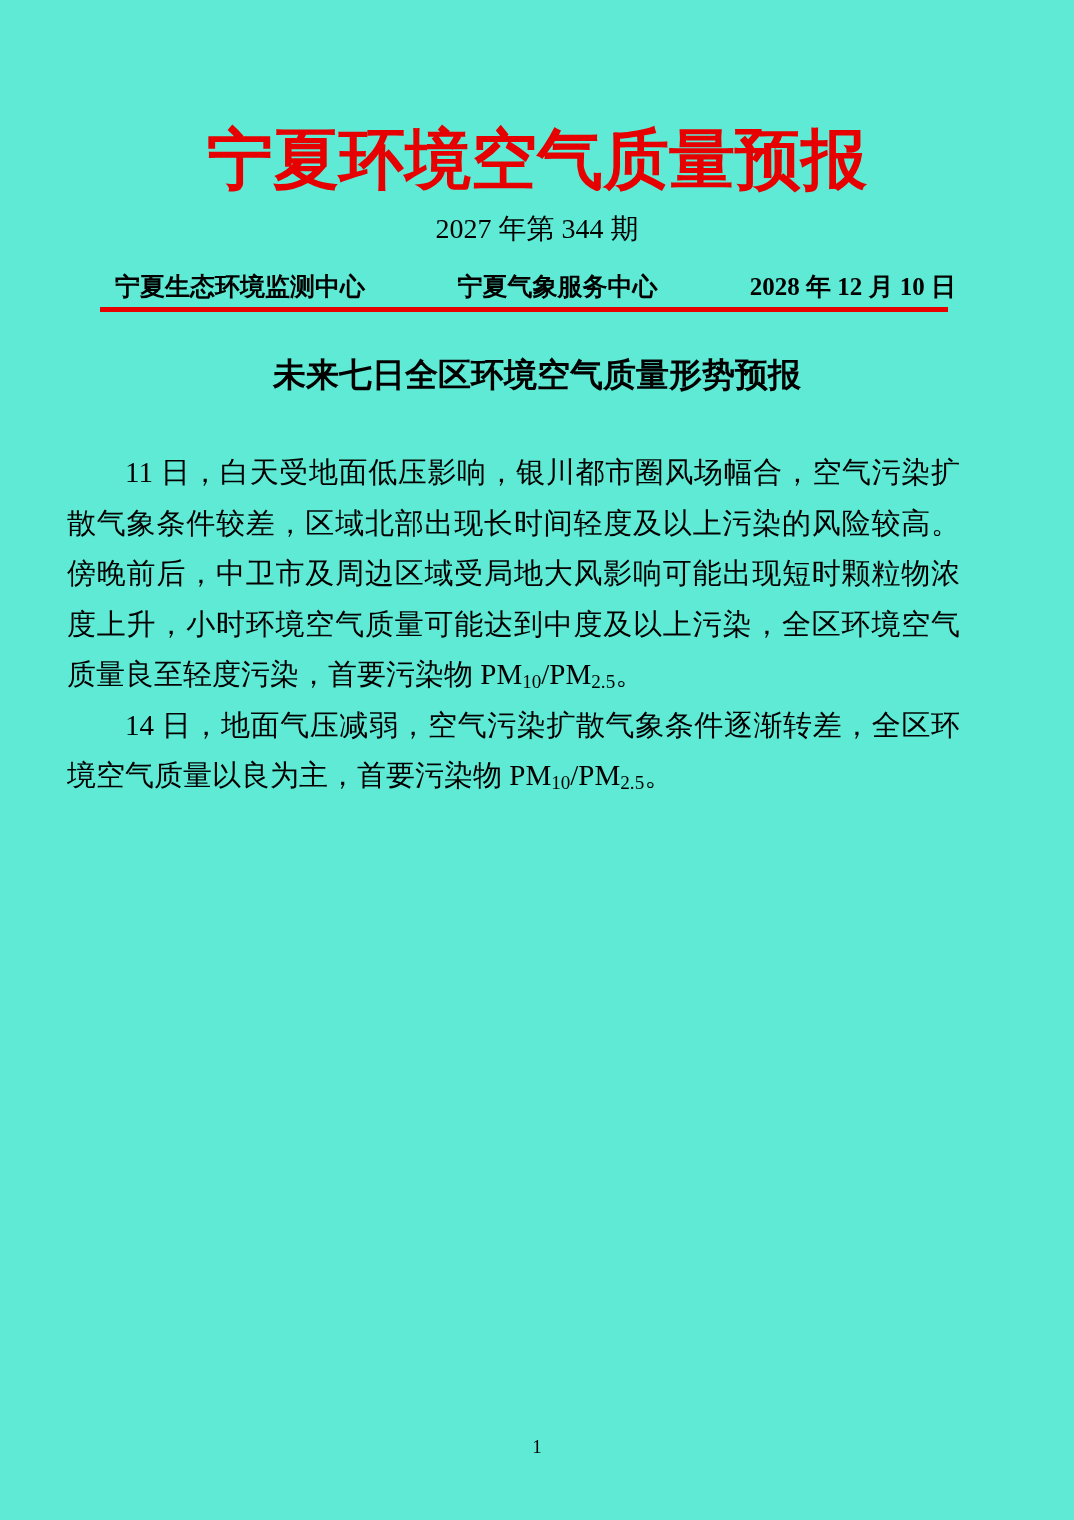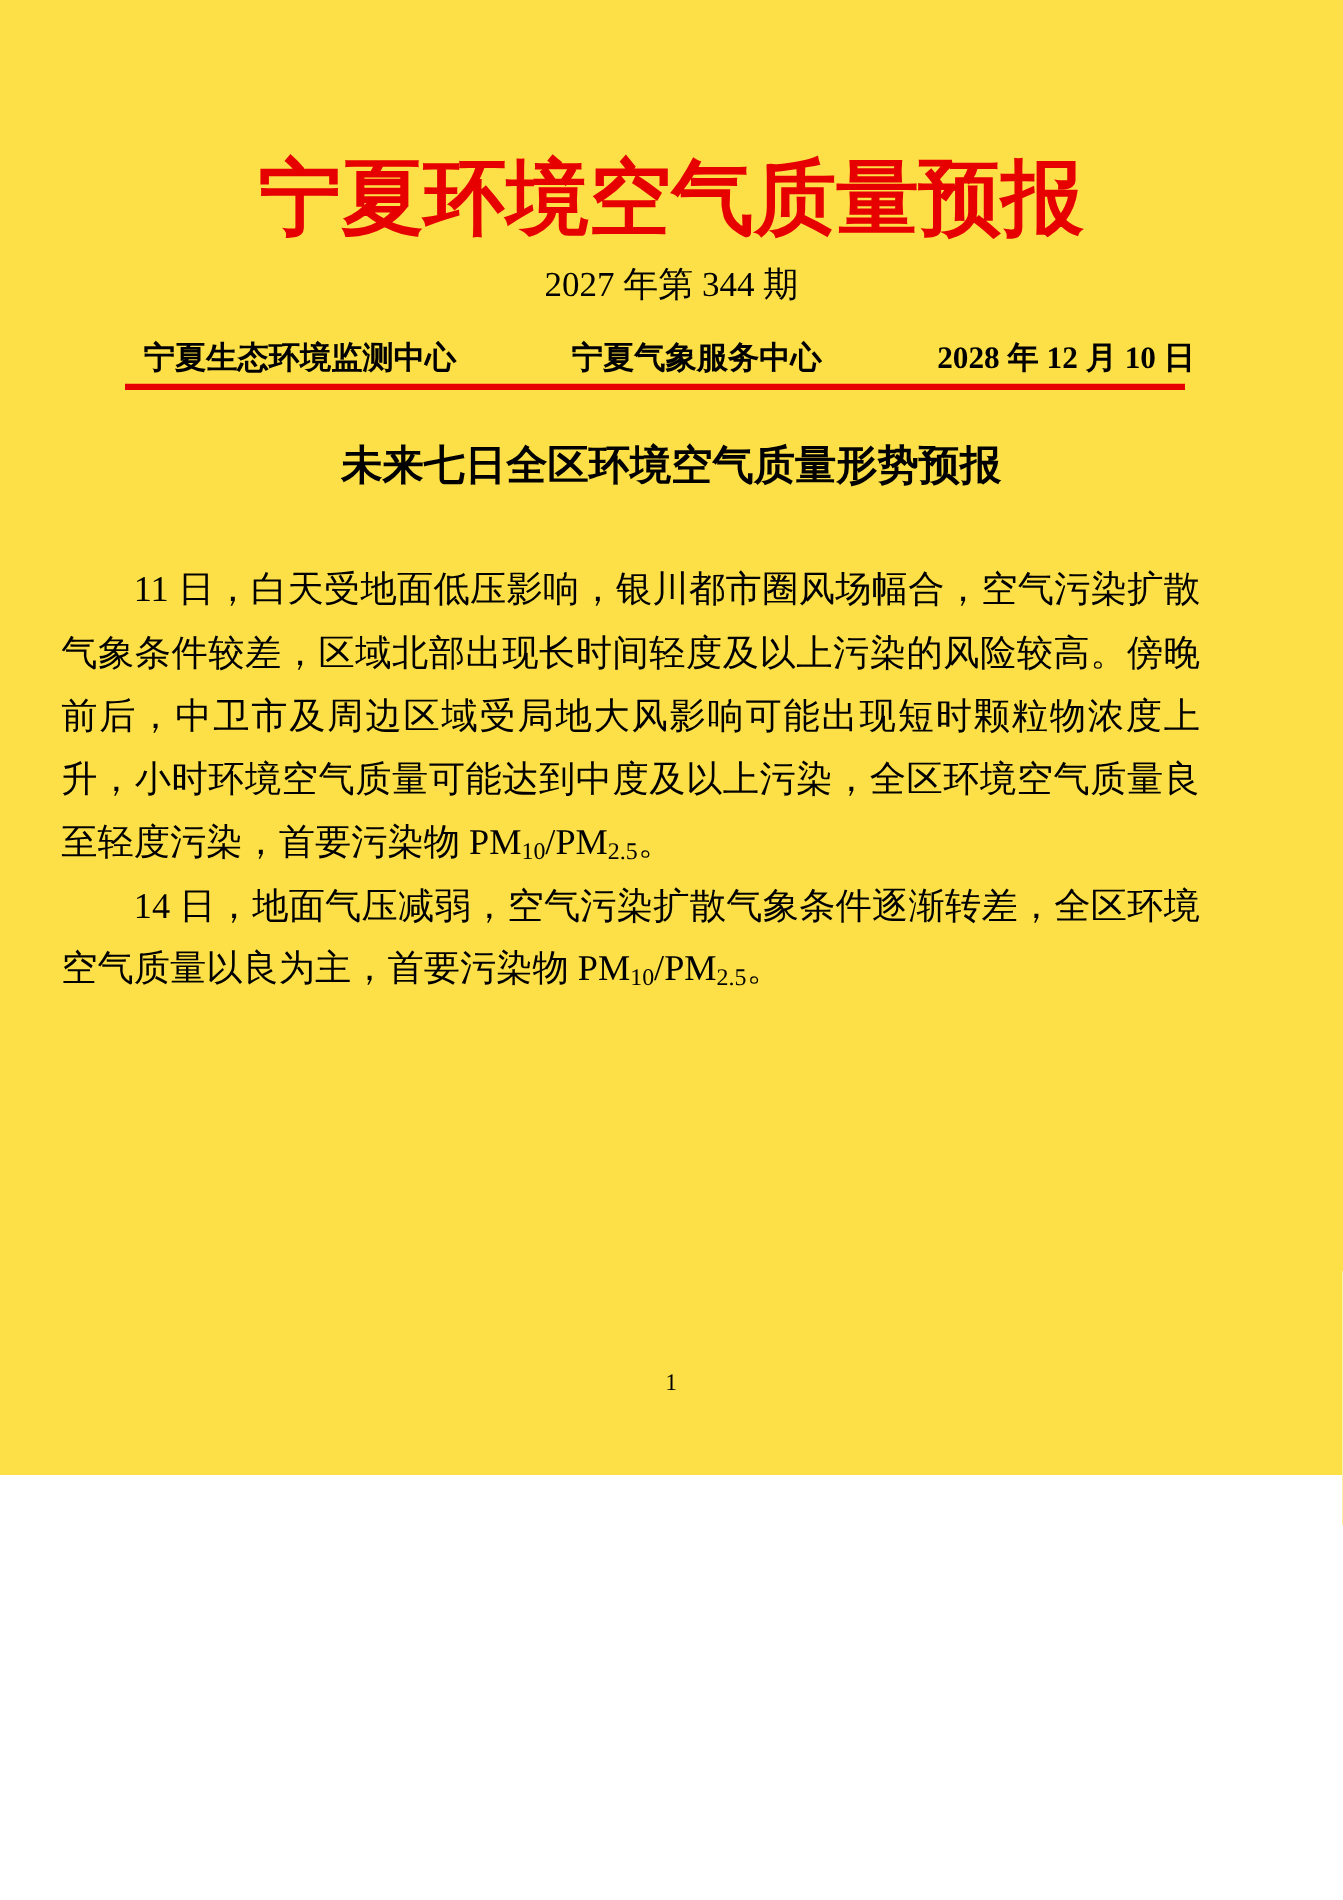--- a/index.html
+++ b/index.html
@@ -3,22 +3,22 @@
 <meta charset="utf-8">
 <style>
   html, body {
     margin: 0;
     padding: 0;
     background: #ffffff;
   }
   .page {
     position: relative;
     width: 1074px;
-    height: 1180px;
-    background: #fde047;
+    height: 1520px;
+    background: #5eead4;
     box-sizing: border-box;
     overflow: hidden;
     font-family: "Liberation Serif", "DejaVu Serif", serif;
     color: #000000;
   }
   .doc-title {
     margin: 0;
     padding-top: 122px;
     text-align: center;
     font-size: 66px;
@@ -55,25 +55,25 @@
     width: 848px;
     height: 5px;
     background: #e60000;
   }
   .section-title {
     margin: 45px 0 16px 0;
     text-align: center;
     font-size: 33px;
     line-height: 1.1;
     font-weight: bold;
-    font-family: Liberation Mono, monospace;
+    font-family: Liberation Sans, sans-serif;
     color: #000000;
   }
   .body-text {
-    margin: 54px 114px 0 49px;
+    margin: 54px 114px 0 67px;
     font-size: 29px;
     line-height: 50.5px;
     text-align: justify;
   }
   .para {
     margin: 0;
     text-indent: 2em;
   }
   .para sub {
     font-size: 0.66em;

